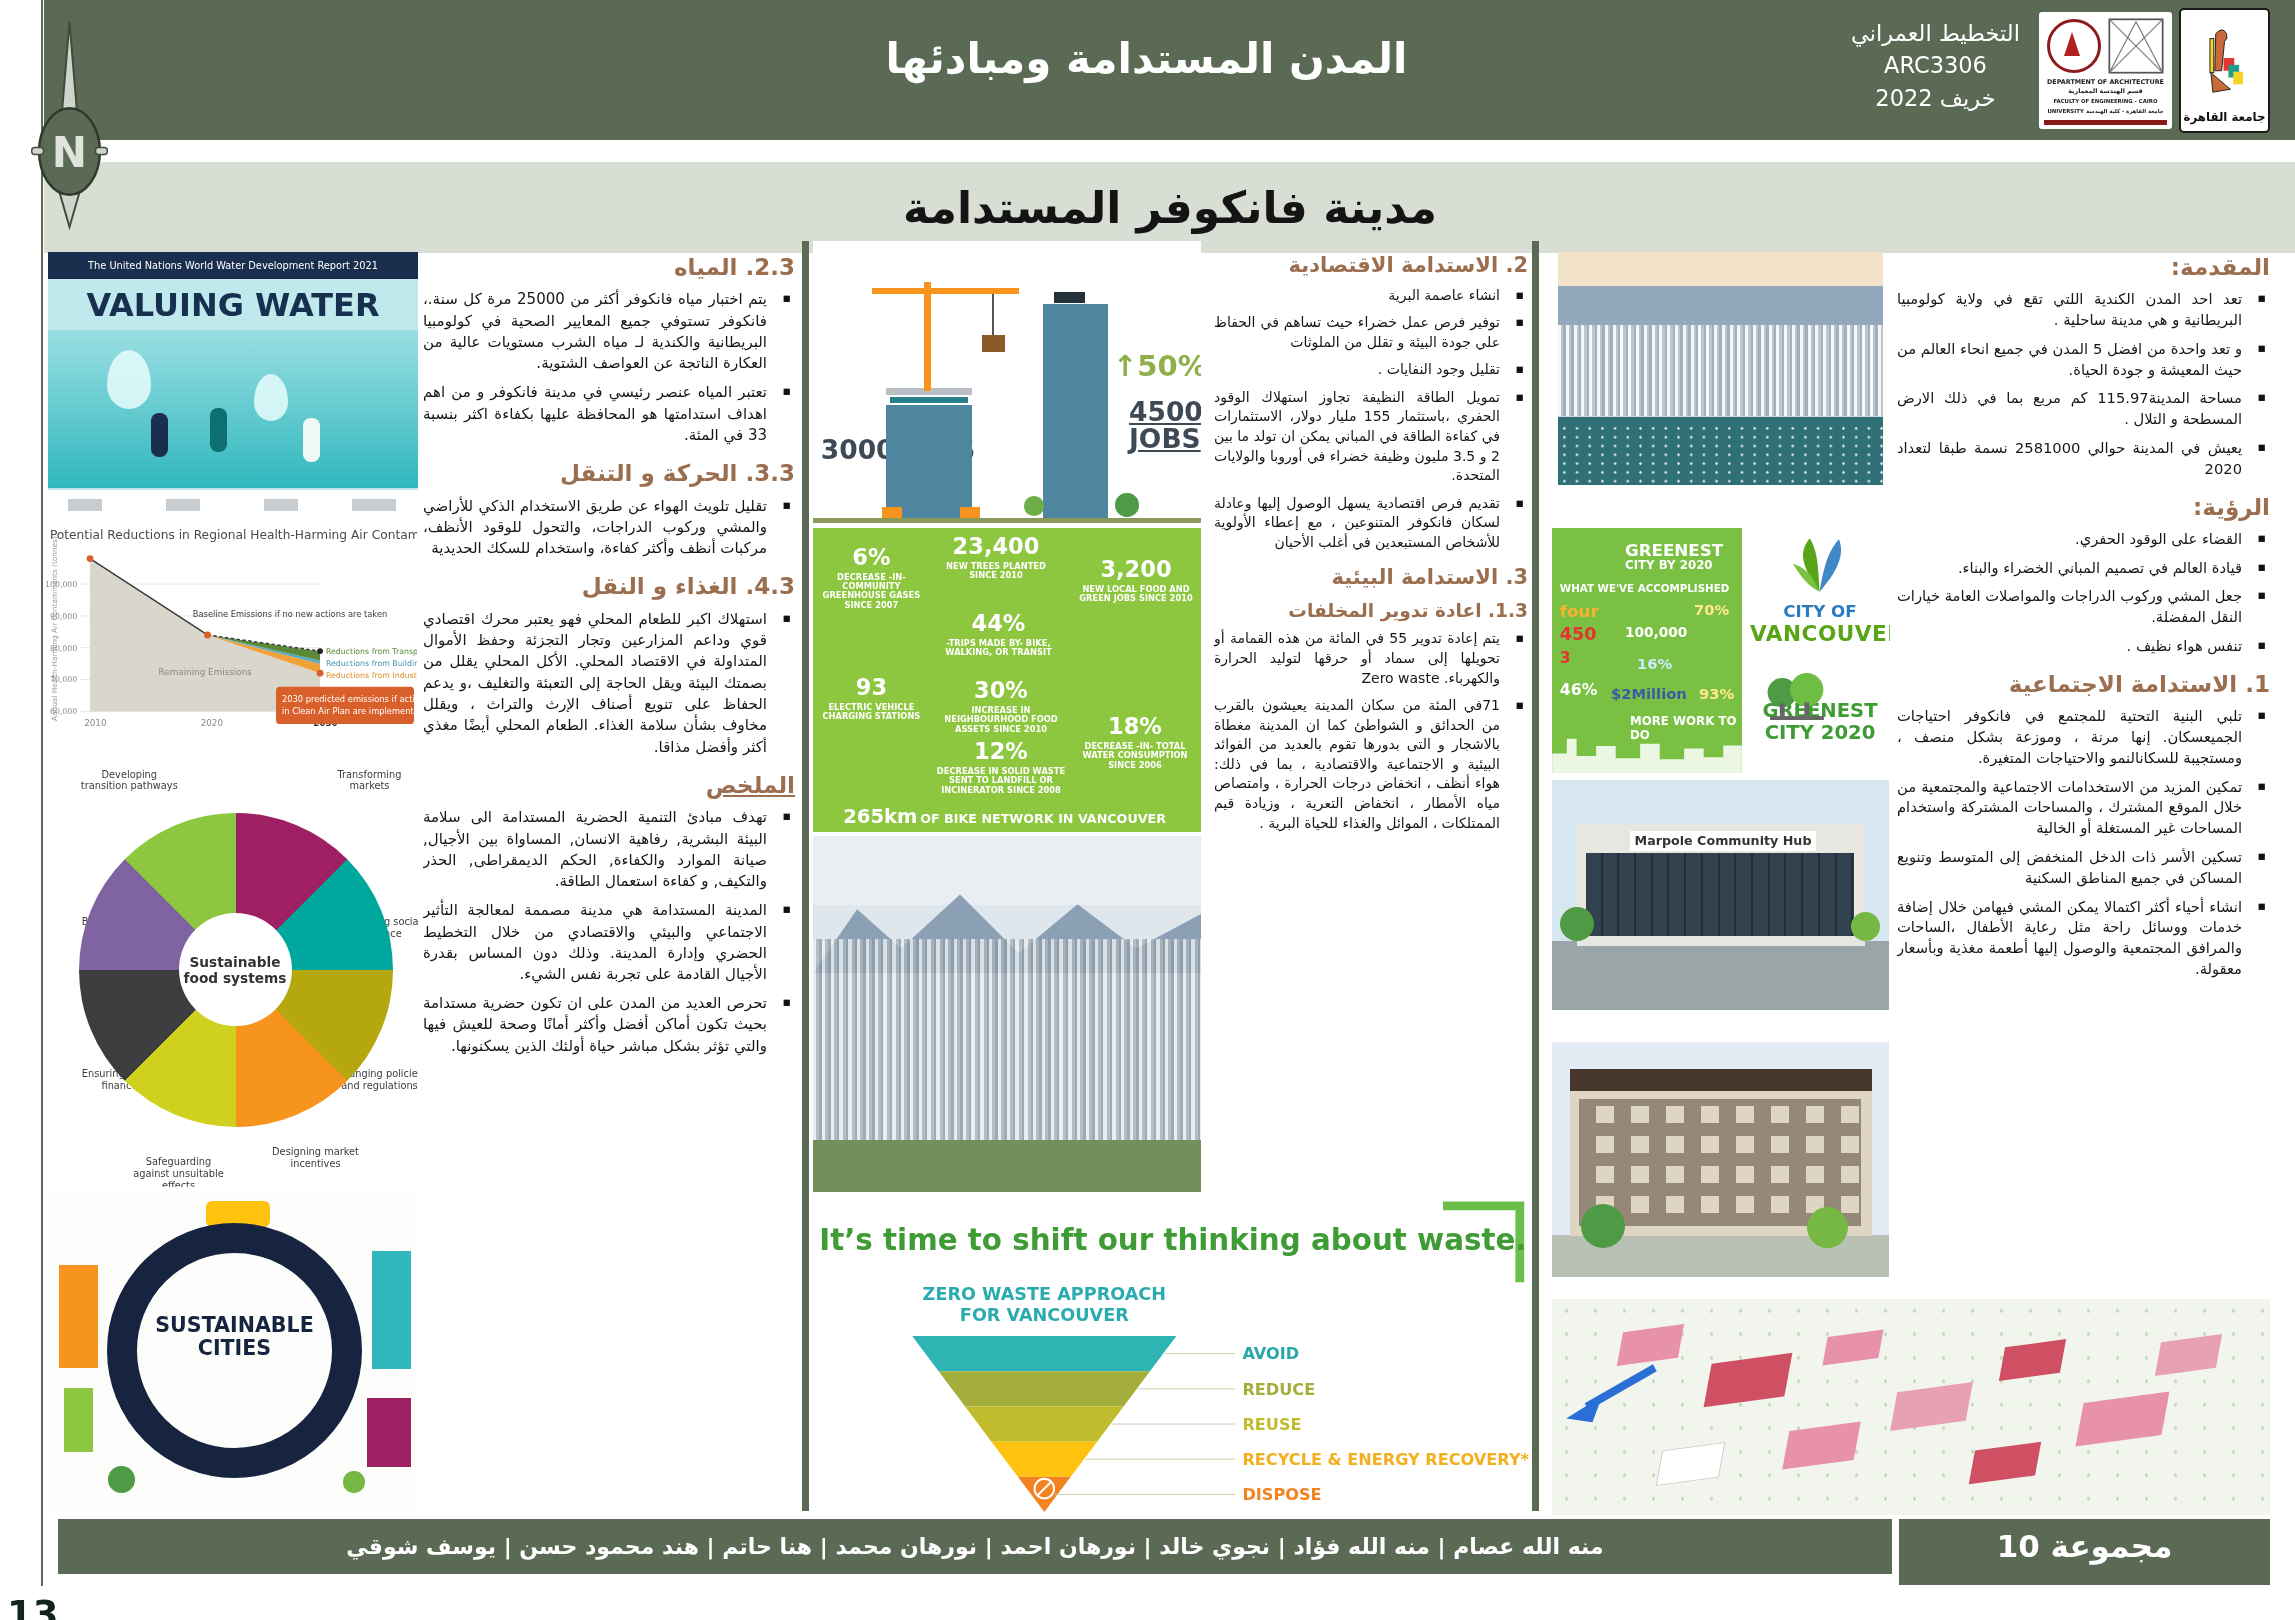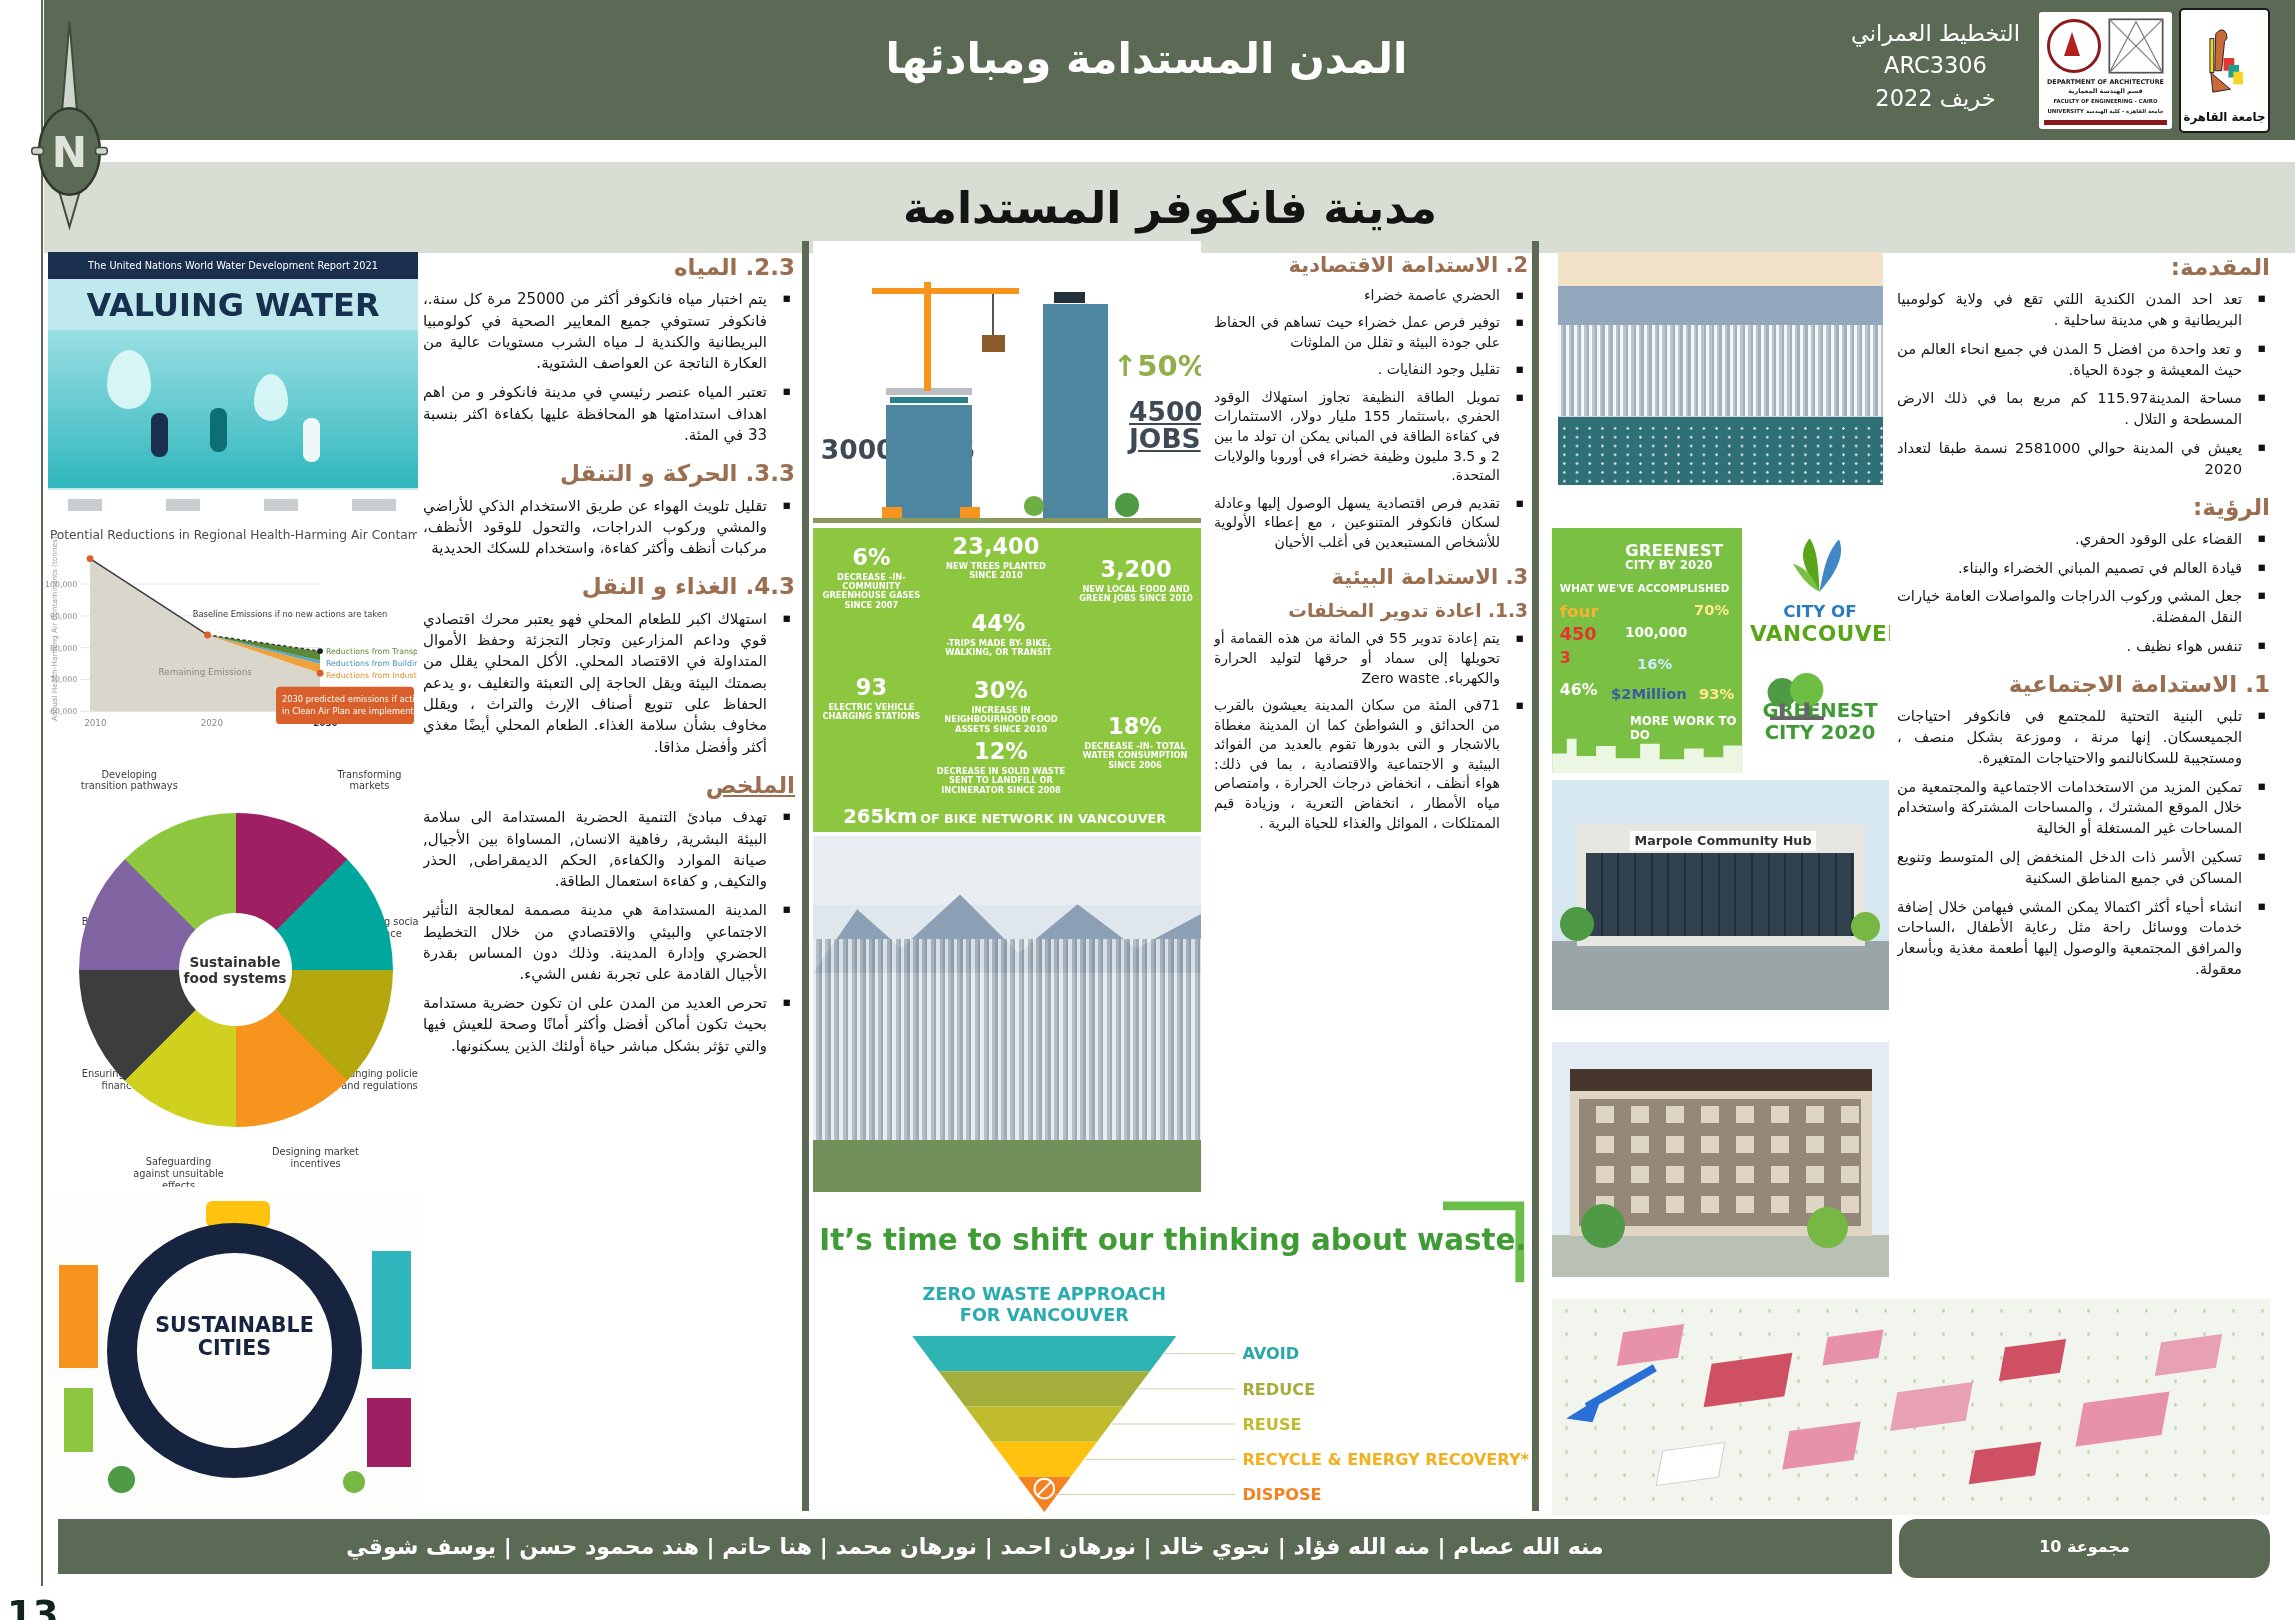--- a/index.html
+++ b/index.html
@@ -109,22 +109,22 @@
   .vl-green{font-size:19.6px;color:#3f9c35;font-weight:bold;line-height:1.1;margin-top:54px;}
   .marpole{left:1552px;top:780px;width:337px;height:230px;background:linear-gradient(180deg,#d7e7f0 0 70%,#9aa5a8 70% 100%);}
   .apt{left:1552px;top:1042px;width:337px;height:235px;background:linear-gradient(180deg,#e3ecf4 0 82%,#b9c0b4 82% 100%);}
   .isomap{left:1552px;top:1299px;width:718px;height:216px;background:#f2f5ee;}
   .isomap .dots{position:absolute;left:0;top:0;width:100%;height:100%;
       background-image:radial-gradient(circle,#9cbf7a 1.5px,transparent 2px);background-size:29px 23.5px;opacity:.5;}
   .blk{position:absolute;transform:skewX(-18deg) rotate(-8deg);}
   
   .footer-names{position:absolute;left:58px;top:1519px;width:1834px;height:55px;background:#5b6a55;
       color:#fff;font-weight:bold;font-size:22px;text-align:center;line-height:55px;direction:rtl;}
-  .footer-group{position:absolute;left:1899px;top:1519px;width:371px;height:59px;background:#5b6a55;
-      color:#fff;font-weight:bold;font-size:16px;text-align:center;line-height:55px;direction:rtl;border-radius:18px;}
+  .footer-group{position:absolute;left:1899px;top:1519px;width:371px;height:66px;background:#5b6a55;
+      color:#fff;font-weight:bold;font-size:31px;text-align:center;line-height:55px;direction:rtl;}
   .footer-page{position:absolute;left:6.9px;top:1586px;width:47px;height:57px;background:#fff;
       color:#10251c;font-size:37px;font-weight:bold;text-align:center;line-height:57px;}
 </style>
 </head>
 <body>
 
 <div class="page">
 
   <div class="edge-line"></div>
   <div class="header-bar">
@@ -193,21 +193,21 @@
         <li>تلبي البنية التحتية للمجتمع في فانكوفر احتياجات الجميعسكان. إنها مرنة ، وموزعة بشكل منصف ، ومستجيبة للسكانالنمو والاحتياجات المتغيرة.</li>
         <li>تمكين المزيد من الاستخدامات الاجتماعية والمجتمعية من خلال الموقع المشترك ، والمساحات المشتركة واستخدام المساحات غير المستغلة أو الخالية</li>
         <li>تسكين الأسر ذات الدخل المنخفض إلى المتوسط وتنويع المساكن في جميع المناطق السكنية</li>
         <li>انشاء أحياء أكثر اكتمالا يمكن المشي فيهامن خلال إضافة خدمات ووسائل راحة مثل رعاية الأطفال ،الساحات والمرافق المجتمعية والوصول إليها أطعمة مغذية وبأسعار معقولة.</li>
       </ul>
   </div>
 
   <div class="text-col col-mid">
     <h3 class="section-heading">2. الاستدامة الاقتصادية</h3>
     <ul class="bullets">
-        <li>الحضري عاصمة خضراء</li>
+        <li>انشاء عاصمة البرية</li>
         <li>توفير فرص عمل خضراء حيث تساهم في الحفاظ علي جودة البيئة و تقلل من الملوثات</li>
         <li>تقليل وجود النفايات .</li>
         <li>تمويل الطاقة النظيفة تجاوز استهلاك الوقود الحفري ،باستثمار 155 مليار دولار، الاستثمارات في كفاءة الطاقة في المباني يمكن ان تولد ما بين 2 و 3.5 مليون وظيفة خضراء في أوروبا والولايات المتحدة.</li>
         <li>تقديم فرص اقتصادية يسهل الوصول إليها وعادلة لسكان فانكوفر المتنوعين ، مع إعطاء الأولوية للأشخاص المستبعدين في أغلب الأحيان</li>
       </ul>
     <h3 class="section-heading">3. الاستدامة البيئية</h3>
     <h4 class="sub-heading">1.3. اعادة تدوير المخلفات</h4>
     <ul class="bullets">
         <li>يتم إعادة تدوير 55 في المائة من هذه القمامة أو تحويلها إلى سماد أو حرقها لتوليد الحرارة والكهرباء. Zero waste</li>
         <li>71في المئة من سكان المدينة يعيشون بالقرب من الحدائق و الشواطئ كما ان المدينة مغطاة بالاشجار و التى بدورها تقوم بالعديد من الفوائد البيئية و الاجتماعية والاقتصادية ، بما في ذلك: هواء أنظف ، انخفاض درجات الحرارة ، وامتصاص مياه الأمطار ، انخفاض التعرية ، وزيادة قيم الممتلكات ، الموائل والغذاء للحياة البرية .</li>

